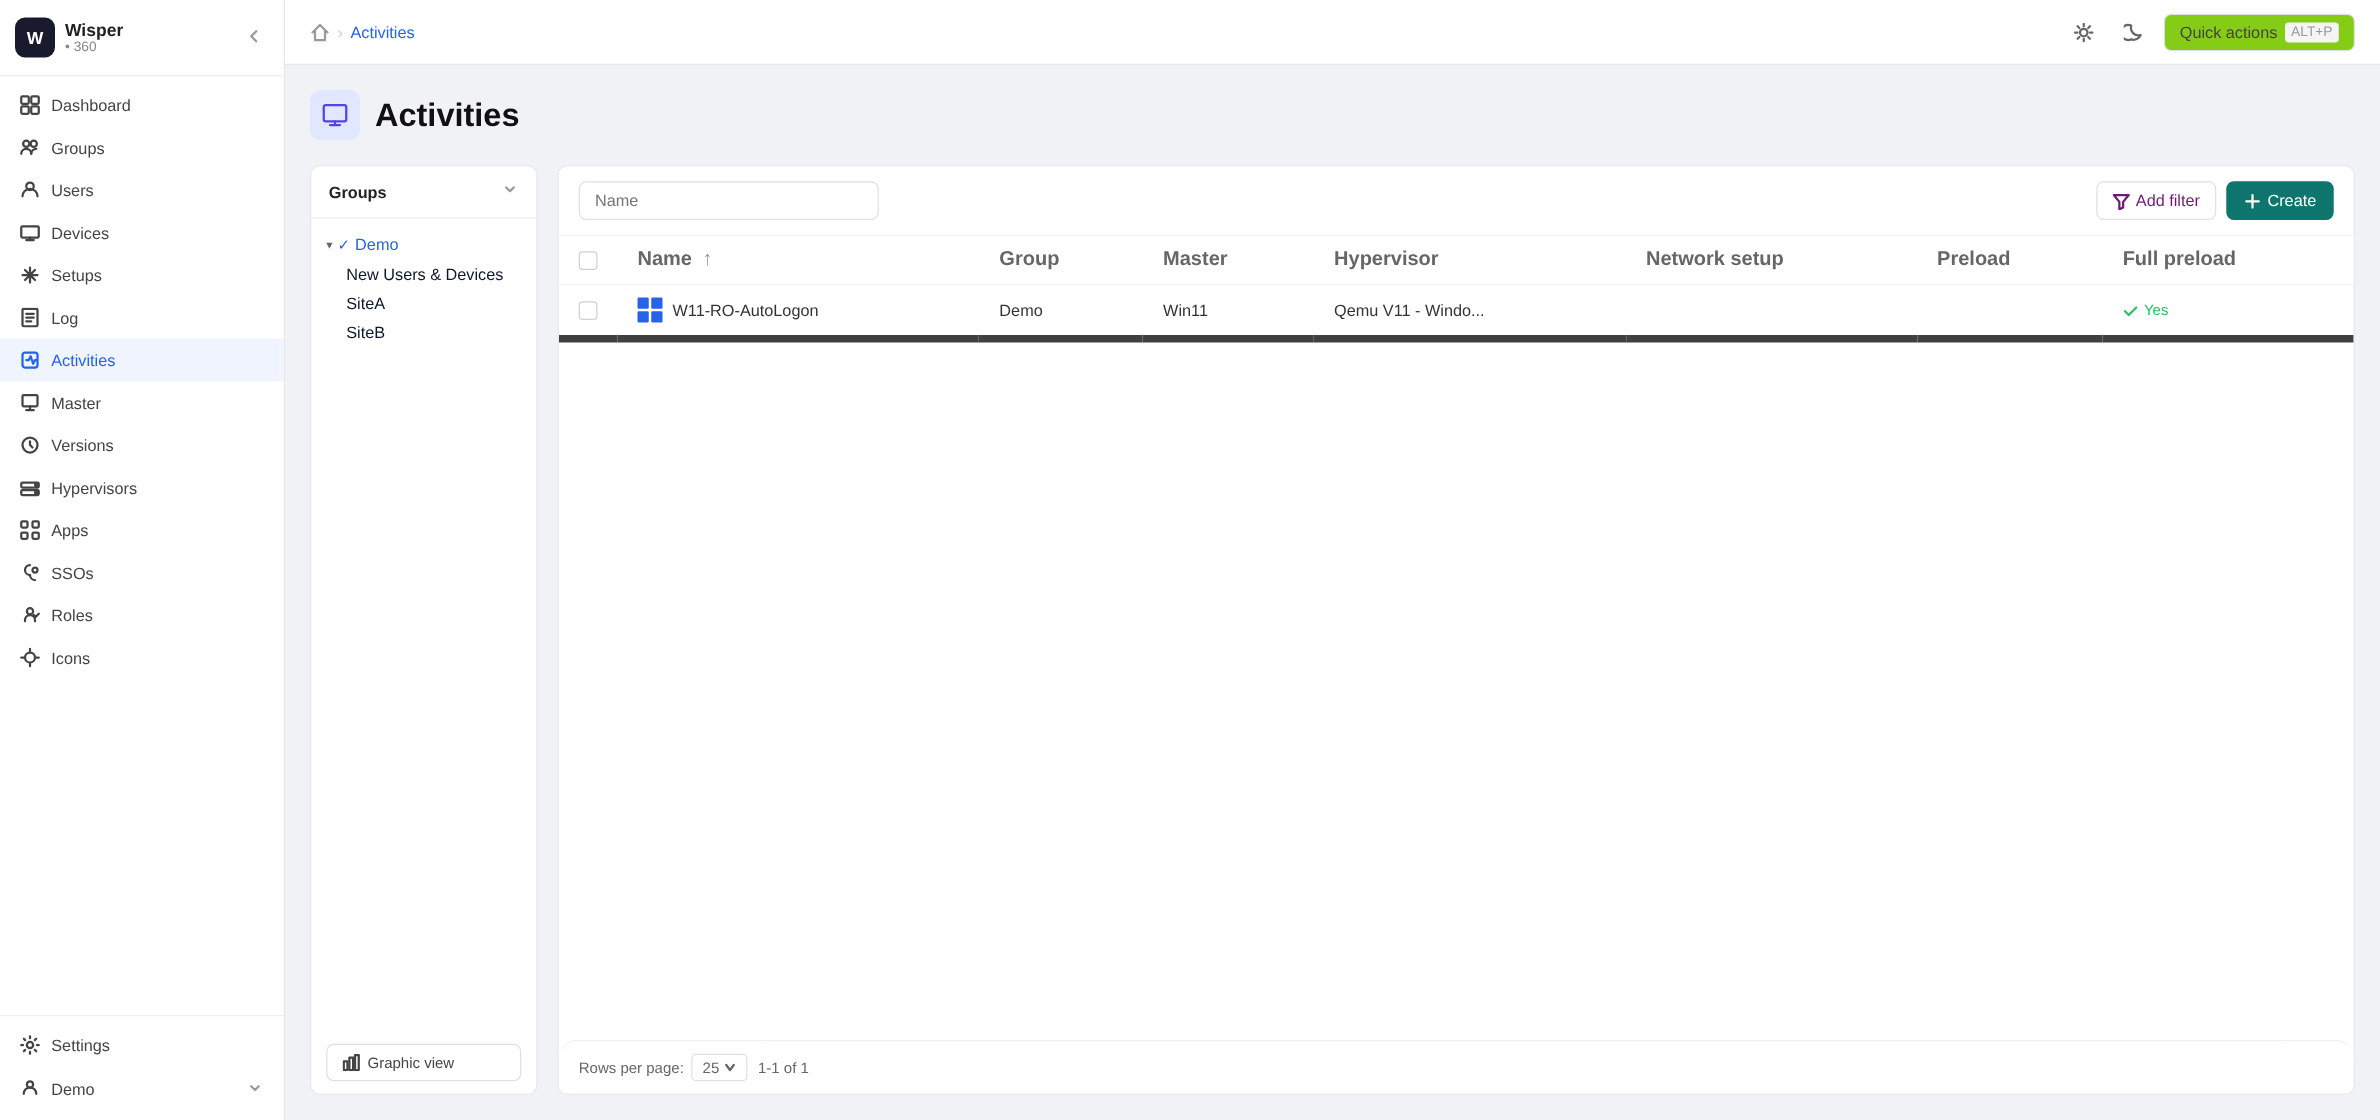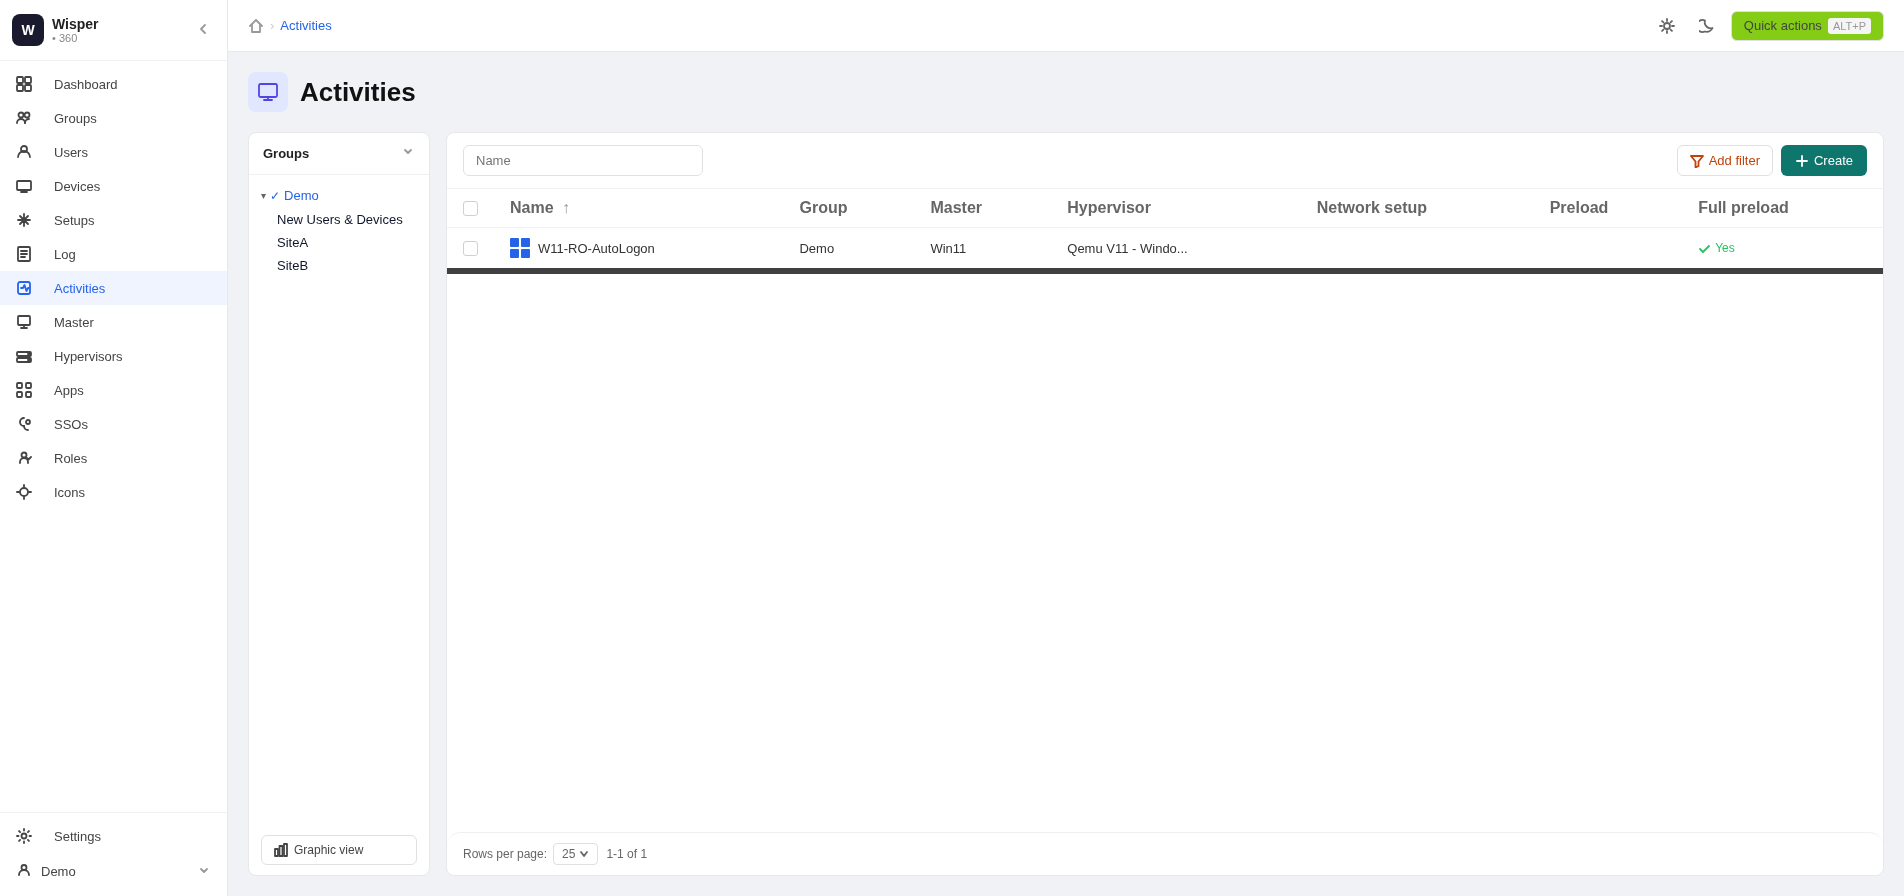--- a/index.html
+++ b/index.html
@@ -6,21 +6,21 @@
     body { font-family: -apple-system, BlinkMacSystemFont, 'Segoe UI', sans-serif; font-size: 13px; background: #f0f2f5; color: #222; display: flex; height: 100vh; overflow: hidden; }
 
     
     .sidebar { width: 228px; background: #fff; display: flex; flex-direction: column; border-right: 1px solid #e8e8e8; flex-shrink: 0; height: 100vh; }
     .sidebar-header { display: flex; align-items: center; justify-content: space-between; padding: 14px 12px; border-bottom: 1px solid #f0f0f0; }
     .sidebar-logo { display: flex; align-items: center; gap: 8px; }
     .logo-icon { width: 32px; height: 32px; background: #1a1a2e; border-radius: 8px; display: flex; align-items: center; justify-content: center; color: #fff; font-weight: bold; font-size: 14px; }
     .logo-text { font-weight: 600; font-size: 14px; }
     .logo-badge { font-size: 11px; color: #888; }
     .sidebar-collapse { color: #999; cursor: pointer; padding: 4px; }
-    .nav-item { display: flex; align-items: center; gap: 22px; padding: 9px 16px; cursor: pointer; color: #444; border-radius: 0; transition: background 0.15s; font-size: 13px; }
+    .nav-item { display: flex; align-items: center; gap: 9px; padding: 9px 16px; cursor: pointer; color: #444; border-radius: 0; transition: background 0.15s; font-size: 13px; }
     .nav-item.active { color: #2563eb; background: #eff4ff; }
     .nav-item .nav-icon { width: 16px; height: 16px; display: flex; align-items: center; justify-content: center; flex-shrink: 0; }
     .sidebar-nav { flex: 1; overflow-y: auto; padding: 6px 0; }
     .sidebar-bottom { padding: 6px 0; border-top: 1px solid #f0f0f0; }
     .user-item { display: flex; align-items: center; gap: 9px; padding: 9px 16px; cursor: pointer; color: #444; }
 
     
     .main { flex: 1; display: flex; flex-direction: column; overflow: hidden; }
     .topbar { height: 52px; background: #fff; border-bottom: 1px solid #e8e8e8; display: flex; align-items: center; padding: 0 20px; gap: 6px; justify-content: space-between; }
     .breadcrumb { display: flex; align-items: center; gap: 6px; }
@@ -53,21 +53,21 @@
 
     
     .right-panel { flex: 1; background: #fff; border-radius: 8px; border: 1px solid #e8e8e8; display: flex; flex-direction: column; overflow: hidden; }
     .filter-bar { display: flex; align-items: center; gap: 12px; padding: 12px 16px; border-bottom: 1px solid #f0f0f0; }
     .name-input { border: 1px solid #e0e0e0; border-radius: 6px; padding: 7px 12px; font-size: 13px; width: 240px; outline: none; color: #333; }
     .display-mode-group { display: flex; flex-direction: column; gap: 2px; }
     .display-mode-label { font-size: 11px; color: #888; }
     .display-mode-label span { color: #2563eb; }
     .display-mode-select { display: flex; align-items: center; gap: 6px; border: 1px solid #e0e0e0; border-radius: 6px; padding: 7px 10px; font-size: 13px; cursor: pointer; min-width: 220px; background: #fff; justify-content: space-between; }
     .filter-bar-right { margin-left: auto; display: flex; gap: 8px; }
-    .add-filter-btn { display: flex; align-items: center; gap: 5px; padding: 7px 12px; border: 1px solid #e0e0e0; border-radius: 6px; cursor: pointer; font-size: 13px; color: #c2410c; background: #fff; }
+    .add-filter-btn { display: flex; align-items: center; gap: 5px; padding: 7px 12px; border: 1px solid #e0e0e0; border-radius: 6px; cursor: pointer; font-size: 13px; color: #701a75; background: #fff; }
     .create-btn { display: flex; align-items: center; gap: 5px; padding: 7px 14px; border-radius: 6px; cursor: pointer; font-size: 13px; color: #fff; background: #0f766e; border: none; font-weight: 500; }
 
     
     .table-container { flex: 1; overflow: auto; }
     table { width: 100%; border-collapse: collapse; }
     thead th { padding: 10px 16px; text-align: left; font-size: 16px; font-weight: 600; color: #666; border-bottom: 1px solid #f0f0f0; background: #fff; position: sticky; top: 0; white-space: nowrap; }
     thead th.sortable { cursor: pointer; }
     thead th .sort-icon { margin-left: 4px; color: #999; }
     tbody td { padding: 10px 16px; font-size: 13px; color: #333; border-bottom: 6px solid #404040; vertical-align: middle; }
     .checkbox { width: 15px; height: 15px; border: 1px solid #d0d0d0; border-radius: 3px; cursor: pointer; display: flex; align-items: center; justify-content: center; }
@@ -178,20 +178,29 @@
     <div class="nav-item">
       <span class="nav-icon">
         <svg width="16" height="16" viewBox="0 0 16 16">
             <rect x="2" y="2" width="12" height="9" rx="1"></rect>
             <path d="M5 14h6M8 11v3"></path>
           </svg>
       </span>
       <span>Master</span>
     </div>
 
+    <div class="nav-item">
+      <span class="nav-icon">
+        <svg width="16" height="16" viewBox="0 0 16 16">
+            <circle cx="8" cy="8" r="6"></circle>
+            <path d="M8 5v3l2 2"></path>
+          </svg>
+      </span>
+      <span>Versions</span>
+    </div>
 
     <div class="nav-item">
       <span class="nav-icon">
         <svg width="16" height="16" viewBox="0 0 16 16">
             <rect x="1" y="4" width="14" height="4" rx="1"></rect>
             <rect x="1" y="10" width="14" height="4" rx="1"></rect>
             <circle cx="13" cy="6" r="1" fill="currentColor"></circle>
             <circle cx="13" cy="12" r="1" fill="currentColor"></circle>
           </svg>
       </span>

